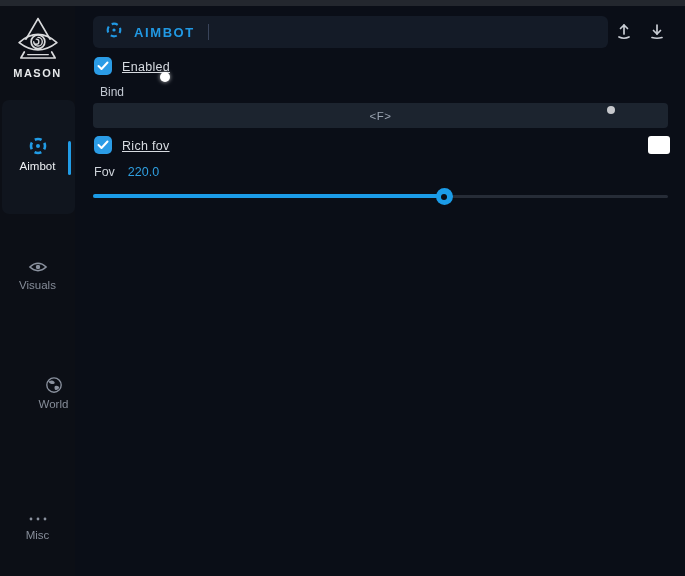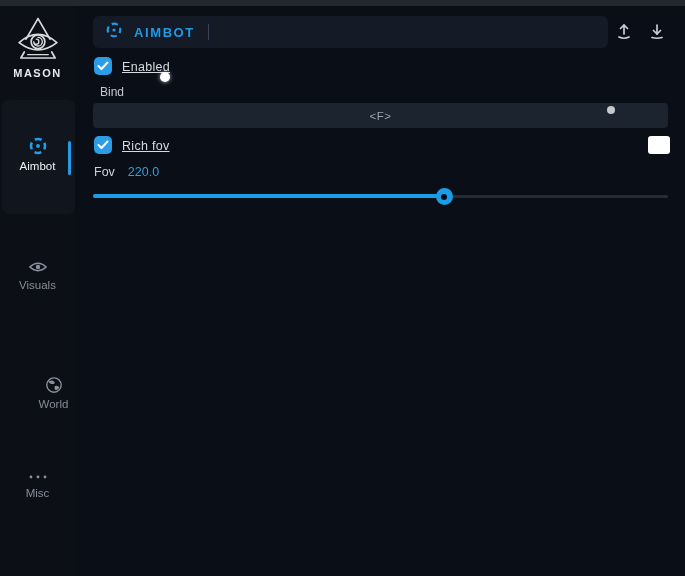--- a/index.html
+++ b/index.html
@@ -121,21 +121,21 @@
     <span>
       <svg width="18" height="18" viewBox="0 0 20 20" fill="none" stroke="#8a919e" stroke-width="1.5">
         <circle cx="10" cy="10" r="8"></circle>
         <path d="M4 6 Q8 4 10 6 Q12 8 9 9 Q5 9 4 6 Z" fill="#8a919e" stroke="none"></path>
         <path d="M11 11 Q15 10 16 13 Q13 17 11 15 Q10 13 11 11 Z" fill="#8a919e" stroke="none"></path>
       </svg>
     </span>
     <span class="nav-label">World</span>
   </div>
 
-  <div class="nav-item" style="top:465px;">
+  <div class="nav-item" style="top:507px;">
     <span>
       <svg width="22" height="12" viewBox="0 0 22 12" fill="#8a919e">
         <circle cx="4" cy="6" r="1.4"></circle>
           <circle cx="11" cy="6" r="1.4"></circle>
           <circle cx="18" cy="6" r="1.4"></circle>
       </svg>
     </span>
     <span class="nav-label">Misc</span>
   </div>
 </aside>

